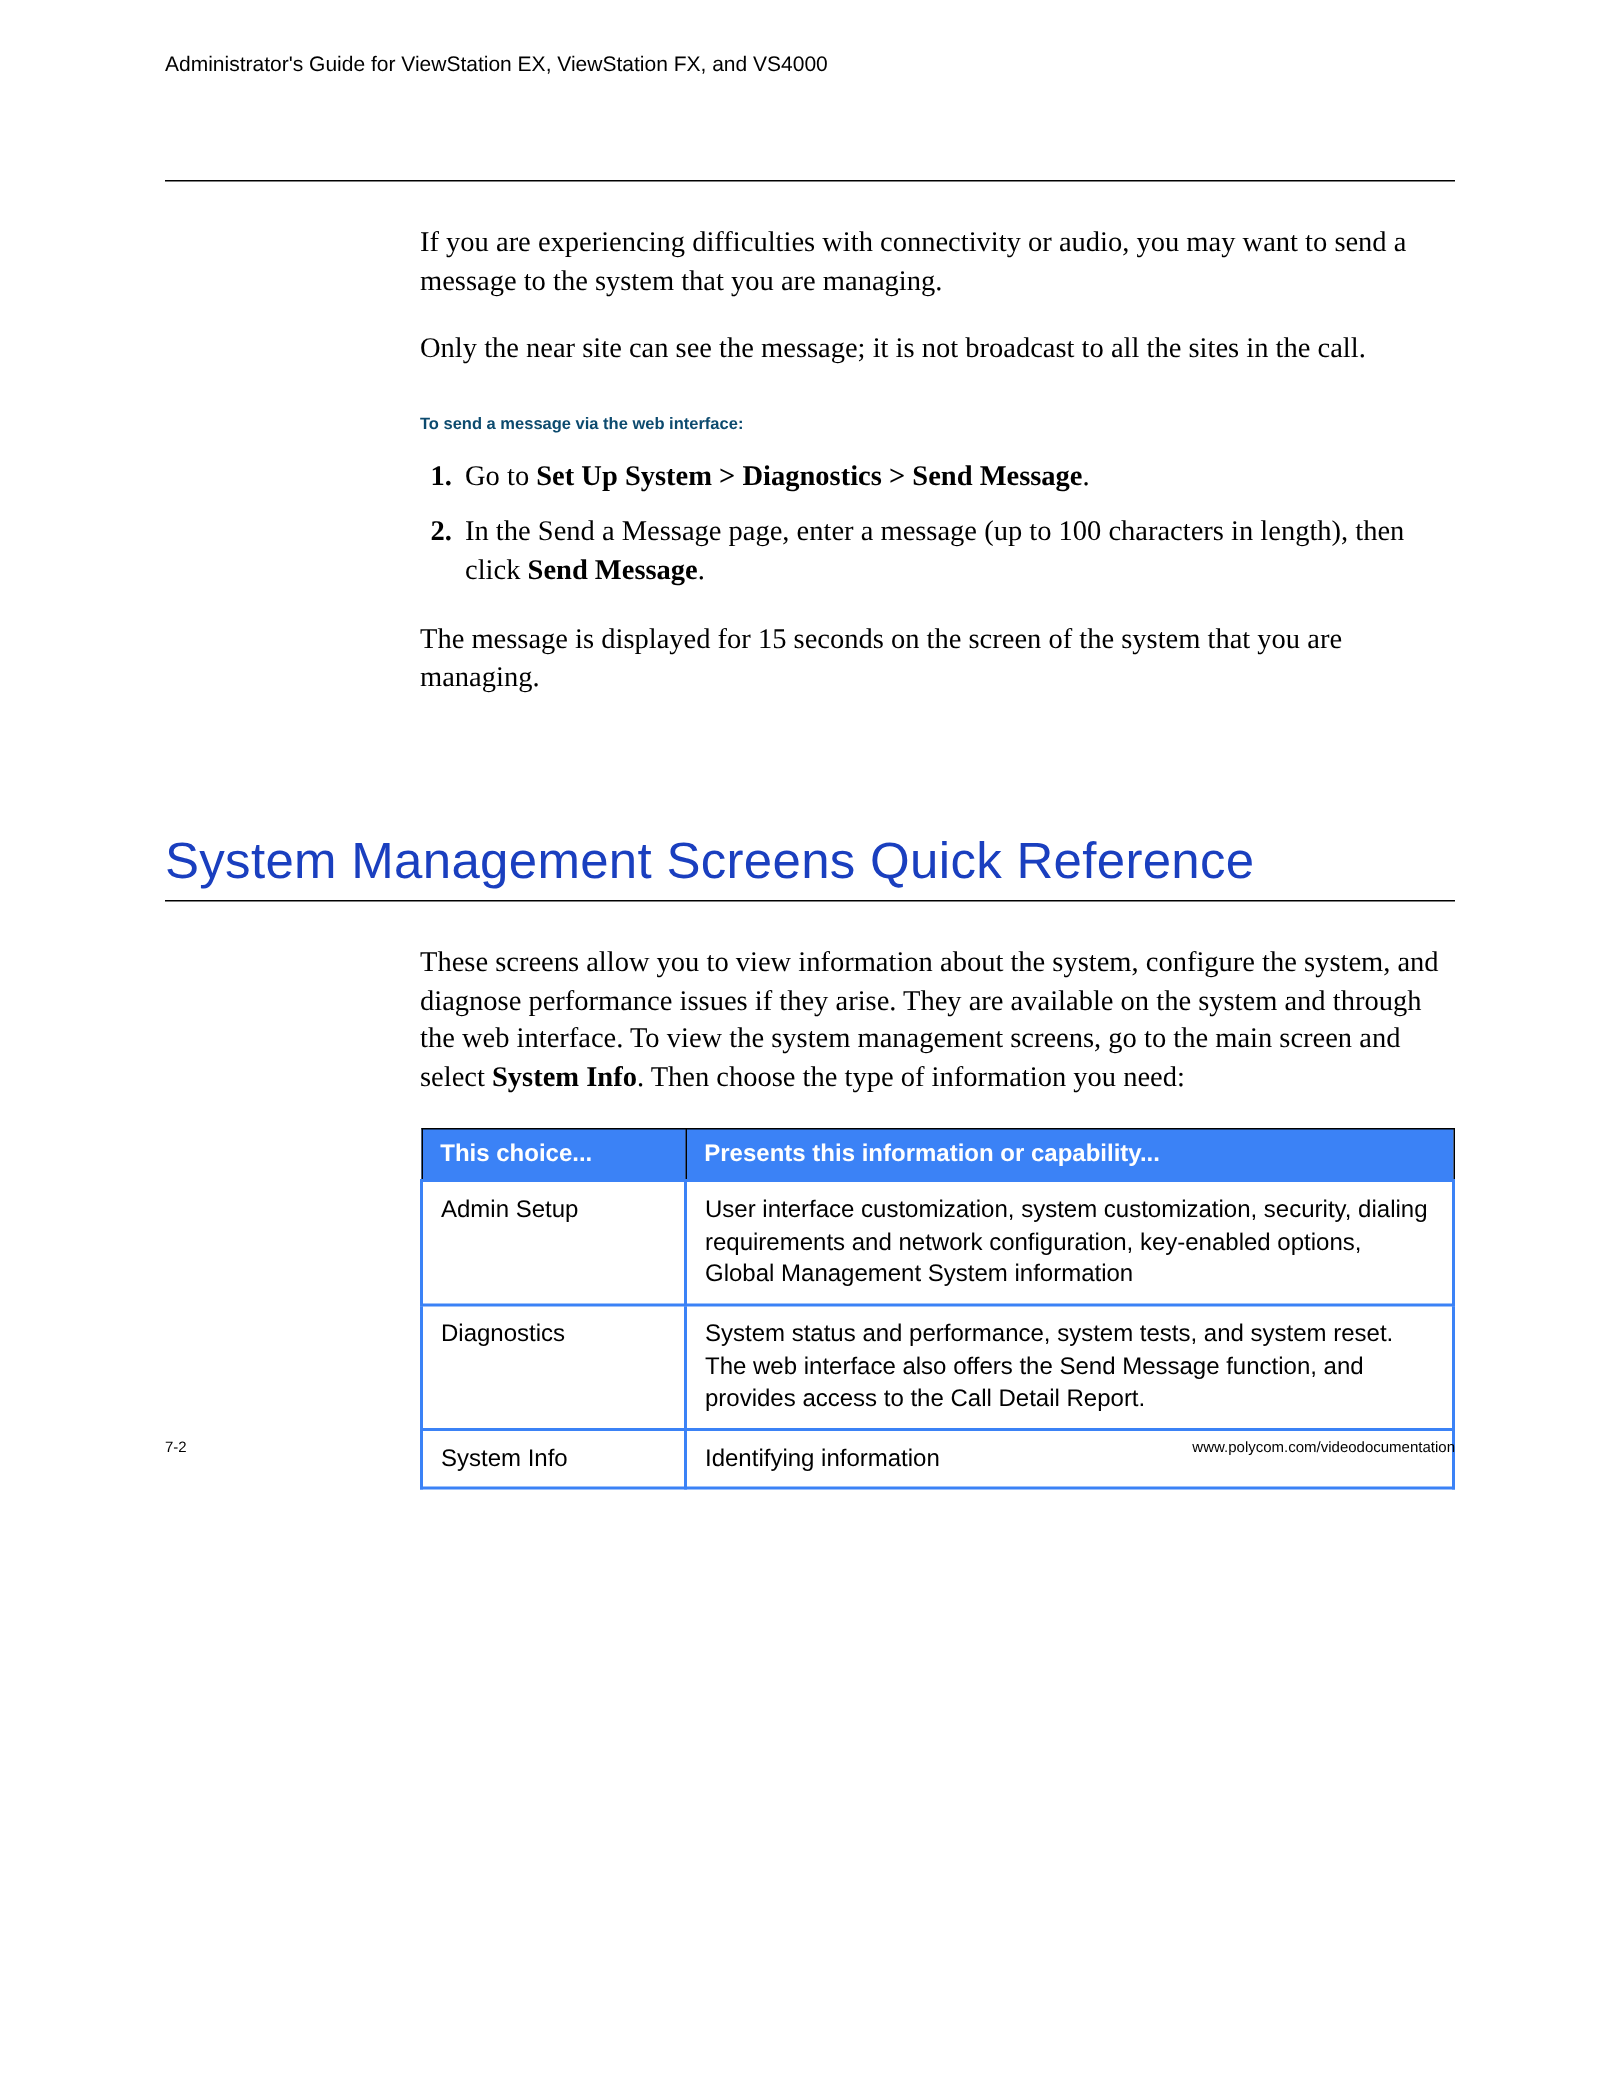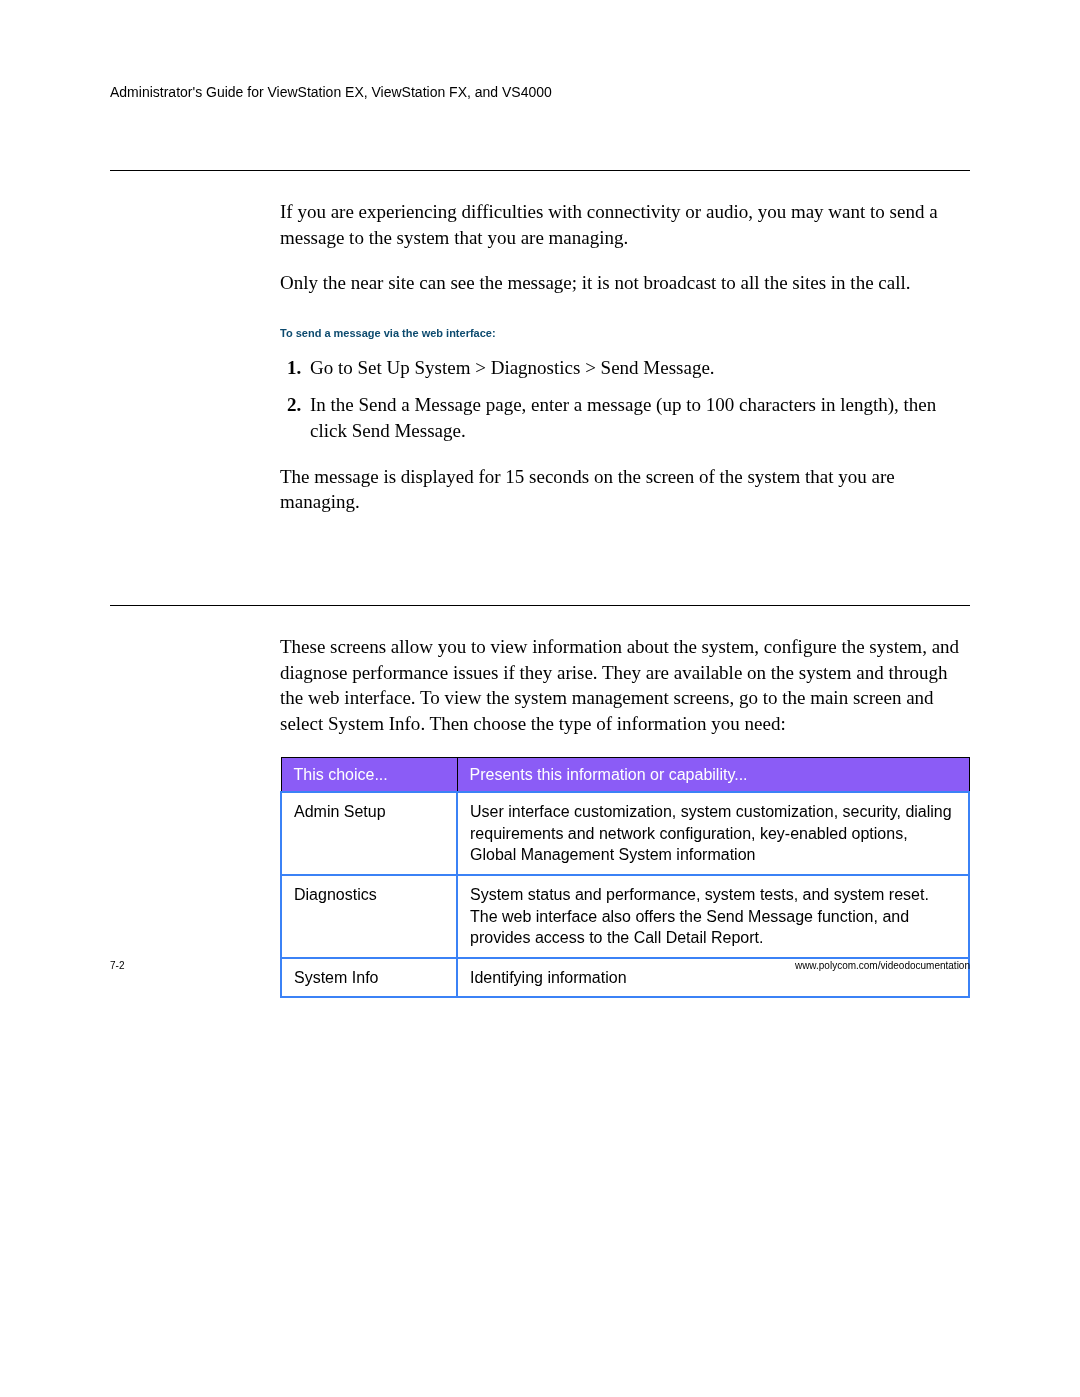--- a/index.html
+++ b/index.html
@@ -7,21 +7,21 @@
     padding: 0;
     background: #fff;
     font-family: "Palatino Linotype", Palatino, "Book Antiqua", Georgia, serif;
     color: #000;
   }
   .page {
     width: 1080px;
     height: 1019px;
     position: relative;
     box-sizing: border-box;
-    padding: 84px 110px 0 110px;
+    padding: 34px 110px 0 110px;
   }
   .running-head {
     font-family: "Helvetica Neue", Helvetica, Arial, sans-serif;
     font-size: 14px;
     color: #000;
     margin-bottom: 70px;
   }
   h1.section {
     font-family: "Helvetica Neue", Helvetica, Arial, sans-serif;
     font-weight: 400;
@@ -51,34 +51,34 @@
   ol.steps {
     margin: 0 0 20px 0;
     padding-left: 26px;
   }
   ol.steps li {
     margin-bottom: 12px;
     padding-left: 4px;
     font-weight: 700;
   }
   ol.steps li span.step-text { font-weight: 400; }
-  .bold { font-weight: 400; }
+  .bold { font-weight: 700; }
   .big-gap { height: 70px; }
   table.ref {
     border-collapse: collapse;
     width: 100%;
     font-family: "Helvetica Neue", Helvetica, Arial, sans-serif;
     font-size: 16px;
     margin-top: 6px;
   }
   table.ref th {
-    background: #8b5cf6;
+    background: #3b82f6;
     color: #fff;
     text-align: left;
-    font-weight: 400;
+    font-weight: 700;
     padding: 6px 12px;
     border: 1px solid #000;
   }
   table.ref td {
     padding: 8px 12px;
     border: 2px solid #3b82f6;
     vertical-align: top;
     line-height: 1.35;
   }
   table.ref th.col1, table.ref td.col1 { width: 150px; }
@@ -111,20 +111,21 @@
     <ol class="steps">
       <li><span class="step-text"><span>Go to </span><span class="bold">Set Up System &gt; Diagnostics &gt; Send Message</span><span>.</span></span></li>
       <li><span class="step-text"><span>In the Send a Message page, enter a message (up to 100 characters in length), then click </span><span class="bold">Send Message</span><span>.</span></span></li>
     </ol>
 
     <p class="para">The message is displayed for 15 seconds on the screen of the system that you are managing.</p>
   </div>
 
   <div class="big-gap"></div>
 
+  <h1 class="section">System Management Screens Quick Reference</h1>
   <hr class="rule">
 
   <div class="body-block">
     <p class="para">
       <span>These screens allow you to view information about the system, configure the system, and diagnose performance issues if they arise. They are available on the system and through the web interface. To view the system management screens, go to the main screen and select </span><span class="bold">System Info</span><span>. Then choose the type of information you need:</span>
     </p>
 
     <table class="ref">
       <thead>
         <tr>

